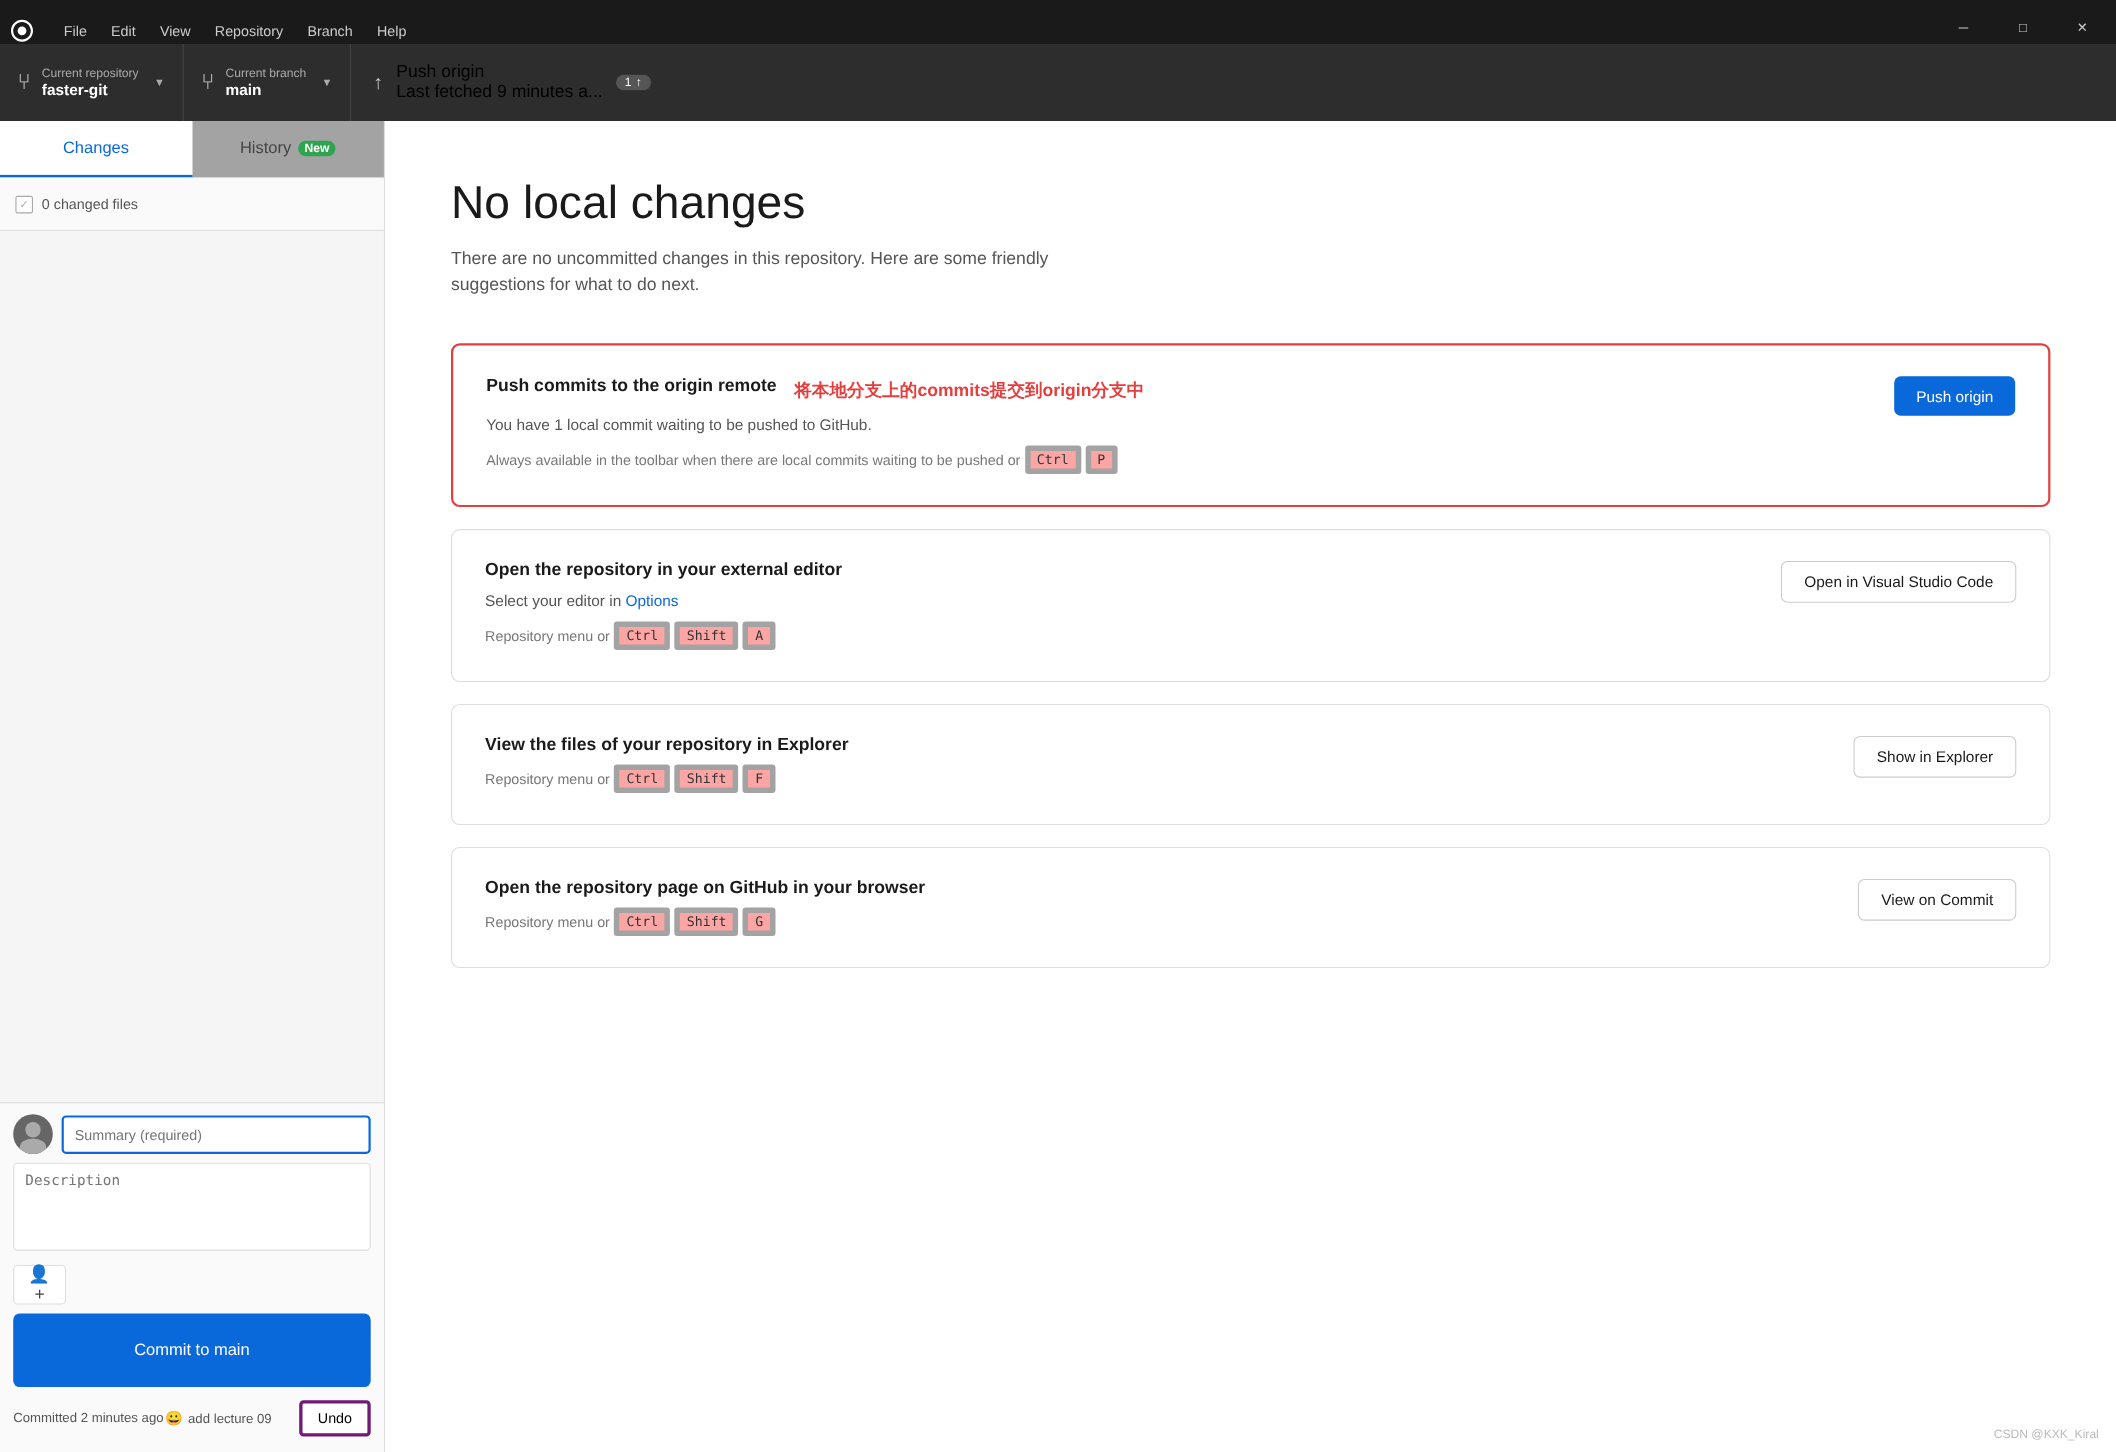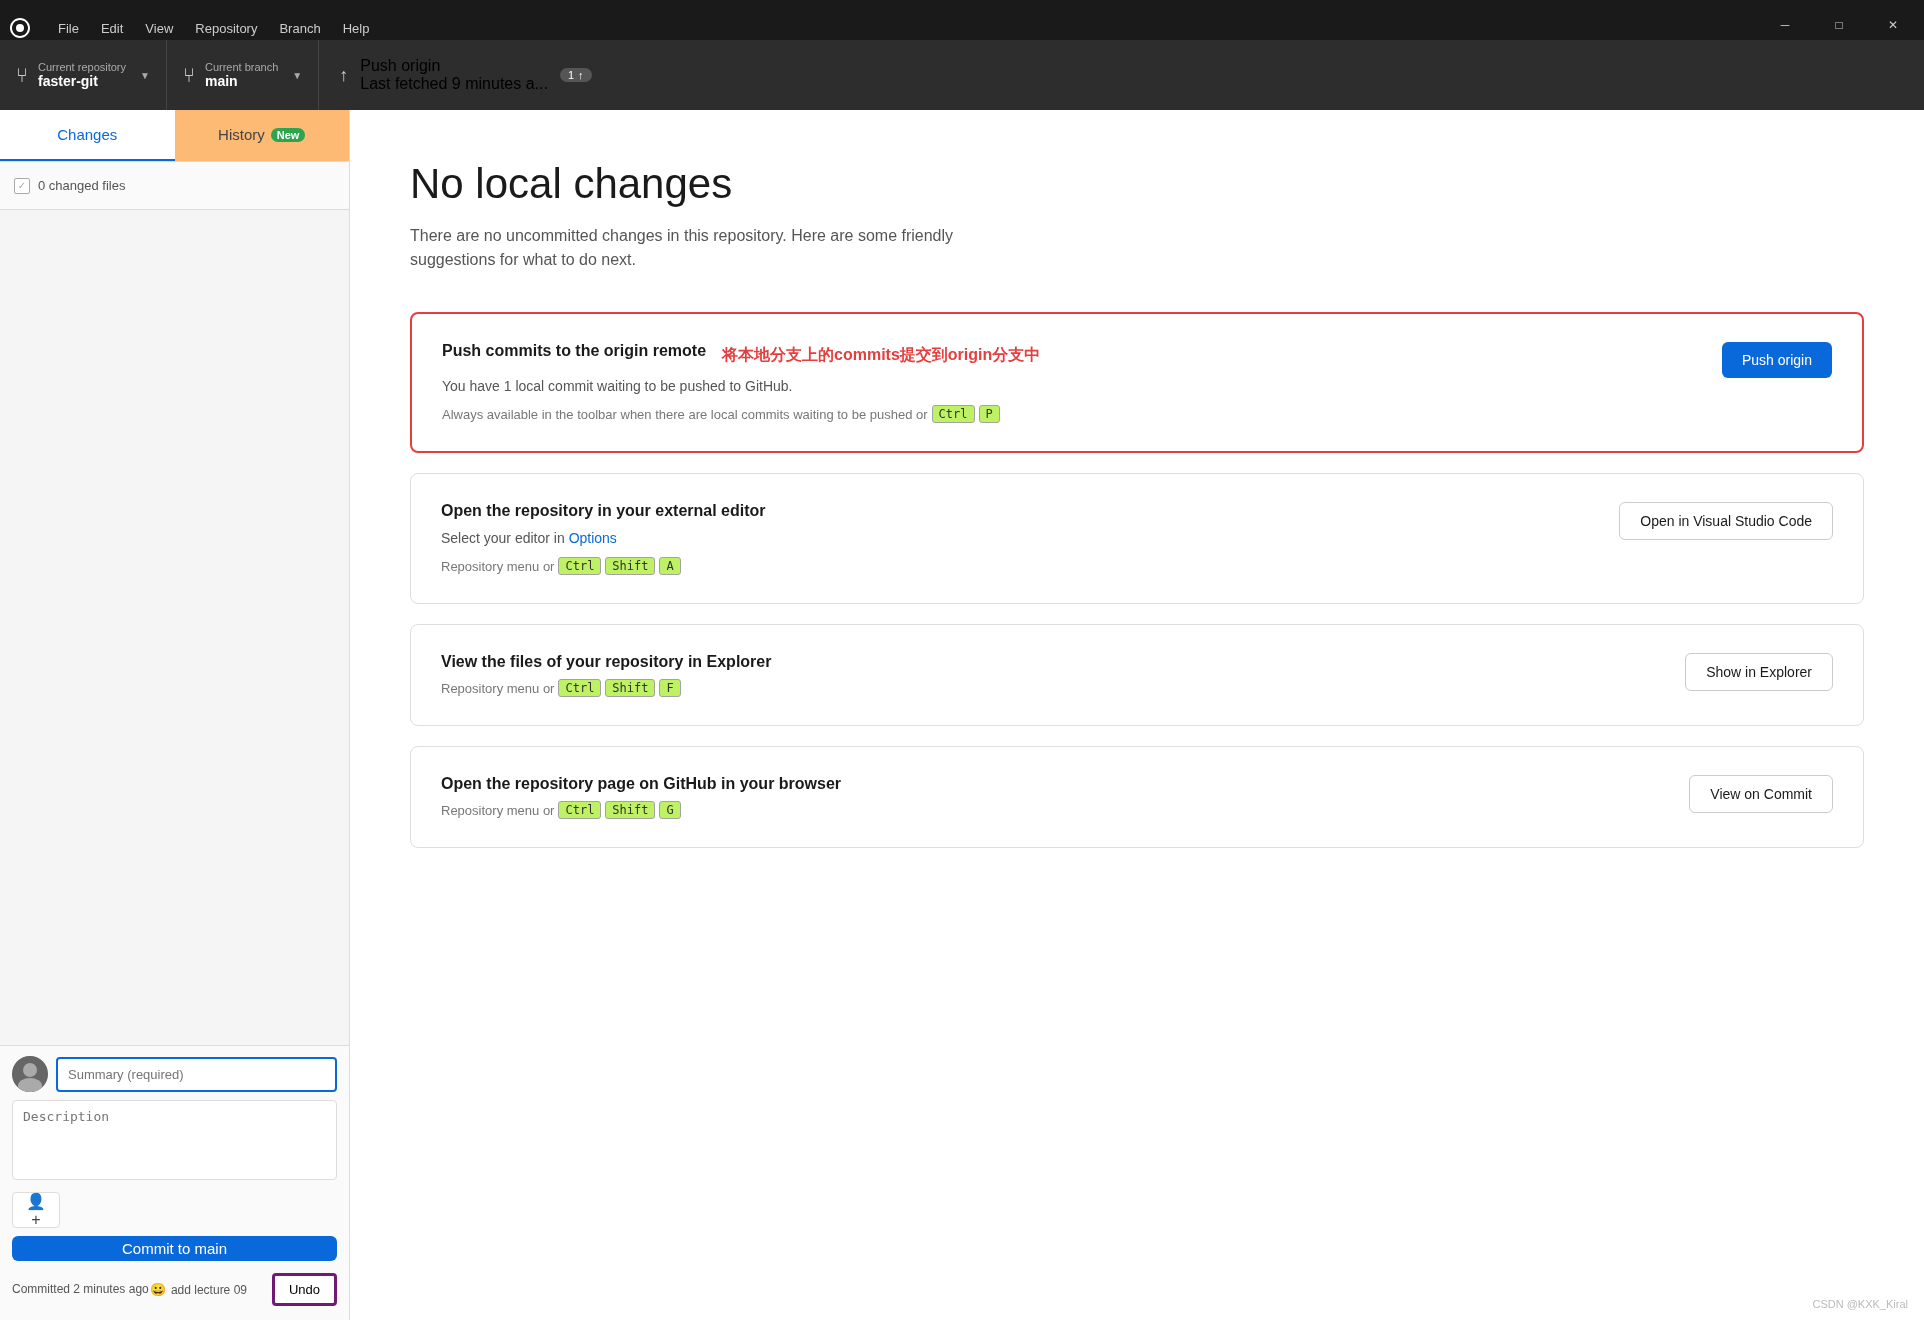--- a/index.html
+++ b/index.html
@@ -23,57 +23,57 @@
     .toolbar-dropdown { color: #aaa; font-size: 10px; margin-left: 4px; }
     .push-section { display: flex; align-items: center; padding: 0 20px; gap: 12px; cursor: pointer; flex: 0 0 auto; }
     .push-label { display: flex; flex-direction: column; }
     .push-badge { background: #555; color: #fff; font-size: 11px; border-radius: 10px; padding: 1px 8px; display: flex; align-items: center; gap: 4px; }
 
     
     .main { display: flex; flex: 1; overflow: hidden; }
 
     
     .sidebar { width: 350px; min-width: 350px; background: #f5f5f5; display: flex; flex-direction: column; border-right: 1px solid #ddd; }
-    .sidebar-tabs { display: flex; background: #fdba74; border-bottom: 1px solid #ddd; height: 52px; }
+    .sidebar-tabs { display: flex; background: #a3a3a3; border-bottom: 1px solid #ddd; height: 52px; }
     .sidebar-tab { flex: 1; display: flex; align-items: center; justify-content: center; cursor: pointer; font-size: 15px; color: #444; border-bottom: 2px solid transparent; gap: 6px; }
     .sidebar-tab.active { border-bottom: 2px solid #0969da; color: #0969da; background: #fff; }
     .new-badge { background: #2da44e; color: white; font-size: 11px; font-weight: 600; padding: 1px 6px; border-radius: 10px; }
     .changed-files-bar { display: flex; align-items: center; padding: 8px 14px; font-size: 13px; color: #555; background: #fafafa; border-bottom: 1px solid #ddd; height: 48px; gap: 8px; }
     .checkbox { width: 16px; height: 16px; border: 1px solid #aaa; background: white; display: flex; align-items: center; justify-content: center; border-radius: 2px; cursor: pointer; }
 
     .sidebar-content { flex: 1; }
 
     
     .commit-area { padding: 10px 12px; border-top: 1px solid #ddd; background: #fafafa; }
     .commit-input-row { display: flex; align-items: center; gap: 8px; margin-bottom: 8px; }
     .avatar { width: 36px; height: 36px; border-radius: 50%; background: #888; overflow: hidden; flex-shrink: 0; }
     .summary-input { flex: 1; border: 2px solid #0969da; border-radius: 4px; padding: 8px 10px; font-size: 13px; outline: none; background: white; color: #333; }
     .description-input { width: 100%; border: 1px solid #ddd; border-radius: 4px; padding: 8px 10px; font-size: 13px; resize: none; height: 80px; color: #888; background: white; margin-bottom: 8px; outline: none; }
     .co-author-btn { display: flex; align-items: center; gap: 6px; padding: 6px 10px; border: 1px solid #ddd; border-radius: 4px; cursor: pointer; background: white; font-size: 13px; color: #444; margin-bottom: 8px; width: 48px; height: 36px; justify-content: center; }
-    .commit-btn { width: 100%; background: #0969da; color: white; border: none; border-radius: 6px; padding: 4px; font-size: 15px; cursor: pointer; font-weight: 500; margin-bottom: 8px; }
+    .commit-btn { width: 100%; background: #0969da; color: white; border: none; border-radius: 6px; padding: 25px; font-size: 15px; cursor: pointer; font-weight: 500; margin-bottom: 8px; }
     .last-commit { display: flex; align-items: center; justify-content: space-between; font-size: 12px; color: #555; padding: 4px 0; }
     .last-commit .commit-info { display: flex; flex-direction: row; gap: 2px; justify-content: flex-end; }
     .undo-btn { border: 3px solid #701a75; background: white; border-radius: 4px; padding: 6px 14px; font-size: 13px; cursor: pointer; }
     .emoji { font-size: 13px; }
 
     
     .content { flex: 1; background: #fff; padding: 50px 60px; overflow-y: auto; }
     .content h1 { font-size: 42px; font-weight: 300; color: #1a1a1a; margin-bottom: 16px; }
     .content .subtitle { font-size: 16px; color: #555; margin-bottom: 40px; max-width: 600px; line-height: 1.5; }
 
     
     .card { border: 1px solid #ddd; border-radius: 8px; padding: 28px 30px; margin-bottom: 20px; display: flex; align-items: flex-start; justify-content: space-between; }
     .card.highlighted { border: 2px solid #e53e3e; margin-top: 40px; }
     .card-body { flex: 1; }
     .card-title { font-size: 16px; font-weight: 700; color: #1a1a1a; margin-bottom: 8px; }
     .card-title-row { display: flex; align-items: center; gap: 16px; margin-bottom: 8px; }
     .card-title-cn { color: #e53e3e; font-size: 16px; font-weight: 700; }
     .card-desc { font-size: 14px; color: #555; margin-bottom: 8px; line-height: 1.5; }
     .card-shortcut { font-size: 13px; color: #777; display: flex; align-items: center; gap: 4px; }
-    .kbd { border: 1px solid #a3a3a3; border-radius: 3px; padding: 1px 6px; font-size: 12px; background: #bef264; color: #333; font-family: monospace; }
+    .kbd { border: 5px solid #a3a3a3; border-radius: 3px; padding: 1px 6px; font-size: 12px; background: #fca5a5; color: #333; font-family: monospace; }
     .card-action { flex-shrink: 0; margin-left: 24px; display: flex; align-items: center; }
 
     
     .btn-primary { background: #0969da; color: white; border: none; border-radius: 6px; padding: 10px 20px; font-size: 14px; cursor: pointer; font-weight: 500; white-space: nowrap; }
     .btn-secondary { background: white; color: #1a1a1a; border: 1px solid #ccc; border-radius: 6px; padding: 10px 20px; font-size: 14px; cursor: pointer; font-weight: 400; white-space: nowrap; }
 
     
     .options-link { color: #0969da; text-decoration: none; cursor: pointer; }
 
     

